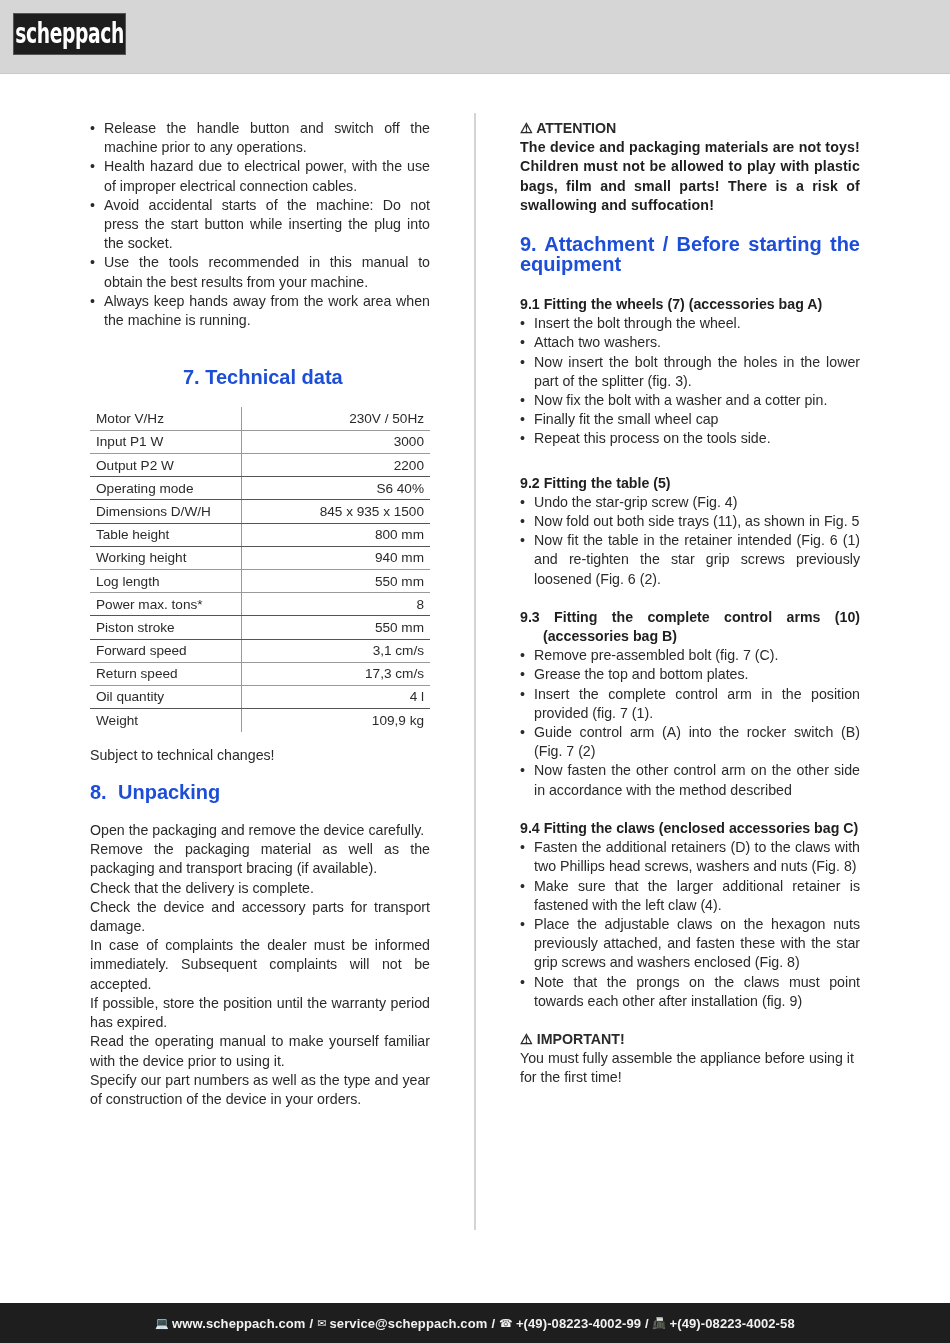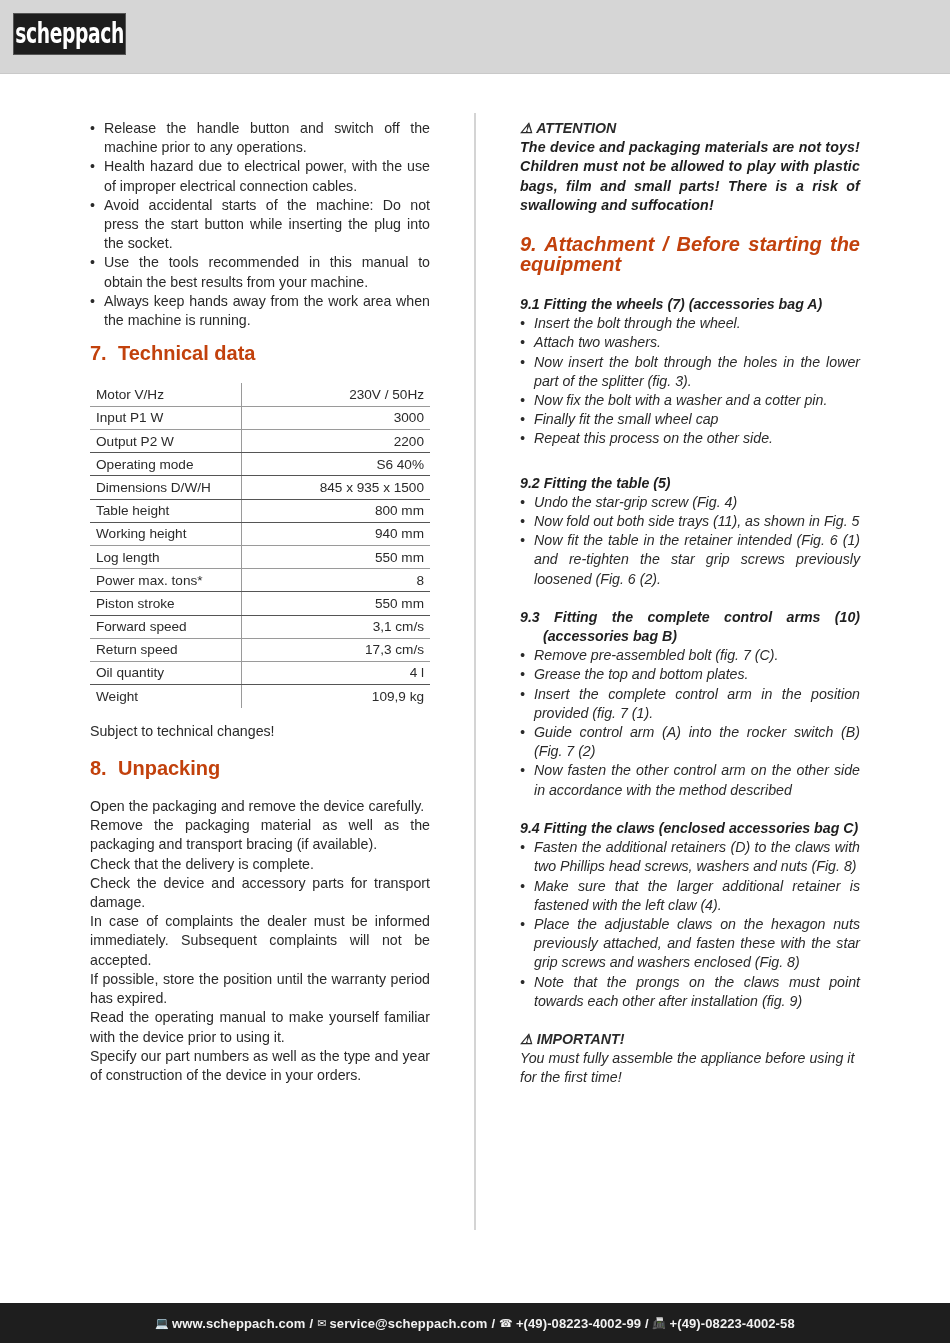--- a/index.html
+++ b/index.html
@@ -5,28 +5,28 @@
   * { margin: 0; padding: 0; box-sizing: border-box; }
   html, body { width: 950px; height: 1343px; background: #ffffff; overflow: hidden; }
   body { position: relative; font-family: "Liberation Sans", sans-serif; color: #2a2a2a; }
 
   .header-band { position: absolute; left: 0; top: 0; width: 950px; height: 74px; background: #d6d6d6; border-bottom: 1px solid #c9c9c9; }
   .logo { position: absolute; left: 13px; top: 13px; width: 113px; height: 42px; background: #1e1e1e; border: 1px solid #555; color: #ffffff; font-family: "DejaVu Sans", sans-serif; font-weight: bold; font-size: 24px; letter-spacing: -0.5px; display: flex; align-items: center; justify-content: center; transform-origin: center; }
   .logo span { display: inline-block; transform: scaleX(0.78) scaleY(1.15); }
 
   .col { position: absolute; top: 119px; font-size: 14.2px; line-height: 19.2px; }
   .col-left { left: 90px; width: 340px; }
-  .col-right { left: 520px; width: 340px; font-style: italic; }
+  .col-right { left: 520px; width: 340px; }
   .divider { position: absolute; left: 474px; top: 113px; width: 2px; height: 1117px; background: #d4d4d4; }
 
   ul.bullets { list-style: none; }
   ul.bullets li { position: relative; padding-left: 14px; text-align: justify; }
   ul.bullets li::before { content: "•"; position: absolute; left: 0; top: 0; }
 
-  h2.sec { font-size: 20px; font-weight: bold; line-height: 22px; color: #c2410c; }
+  h2.sec { font-size: 20px; font-weight: bold; line-height: 22px; color: #1d4ed8; }
   h2.sec .num { display: inline-block; width: 28px; }
   h2.sec.big { font-size: 20px; line-height: 19.5px; text-align: justify; text-align-last: left; }
 
   table.spec { border-collapse: collapse; width: 340px; font-size: 13.6px; }
   table.spec td { height: 23.2px; padding: 0 6px; border-bottom: 1px solid #9a9a9a; vertical-align: middle; }
   table.spec td.k { width: 151px; border-right: 1px solid #9a9a9a; }
   table.spec td.v { text-align: right; }
   table.spec tr:last-child td { border-bottom: none; }
   table.spec tr.thick td { border-bottom: 1.5px solid #555; }
 
@@ -56,21 +56,21 @@
 
 <div class="col col-left">
   <ul class="bullets">
     <li>Release the handle button and switch off the machine prior to any operations.</li>
     <li>Health hazard due to electrical power, with the use of improper electrical connection cables.</li>
     <li>Avoid accidental starts of the machine: Do not press the start button while inserting the plug into the socket.</li>
     <li>Use the tools recommended in this manual to obtain the best results from your machine.</li>
     <li>Always keep hands away from the work area when the machine is running.</li>
   </ul>
 
-  <h2 class="sec" style="margin-top:12px;"><span class="num">7.</span><span>Technical data</span></h2>
+  <h2 class="sec" style="margin-top:36px;text-align:center;"><span class="num">7.</span><span>Technical data</span></h2>
 
   <table class="spec" style="margin-top:19px;">
     <tbody>
         <tr>
           <td class="k">Motor V/Hz</td>
           <td class="v">230V / 50Hz</td>
         </tr>
     <tr>
           <td class="k">Input P1 W</td>
           <td class="v">3000</td>
@@ -151,21 +151,21 @@
   <h2 class="sec big" style="margin-top:20px;">9. Attachment / Before starting the equipment</h2>
 
   <div style="margin-top:21px;">
     <div class="sub-h">9.1 Fitting the wheels (7) (accessories bag A)</div>
     <ul class="bullets">
       <li>Insert the bolt through the wheel.</li>
       <li>Attach two washers.</li>
       <li>Now insert the bolt through the holes in the lower part of the splitter (fig. 3).</li>
       <li>Now fix the bolt with a washer and a cotter pin.</li>
       <li>Finally fit the small wheel cap</li>
-      <li>Repeat this process on the other side.</li>
+      <li>Repeat this process on the tools side.</li>
     </ul>
   </div>
 
   <div style="margin-top:25px;">
     <div class="sub-h">9.2 Fitting the table (5)</div>
     <ul class="bullets">
       <li>Undo the star-grip screw (Fig. 4)</li>
       <li>Now fold out both side trays (11), as shown in Fig. 5</li>
       <li>Now fit the table in the retainer intended (Fig. 6 (1) and re-tighten the star grip screws previously loosened (Fig. 6 (2).</li>
     </ul>

